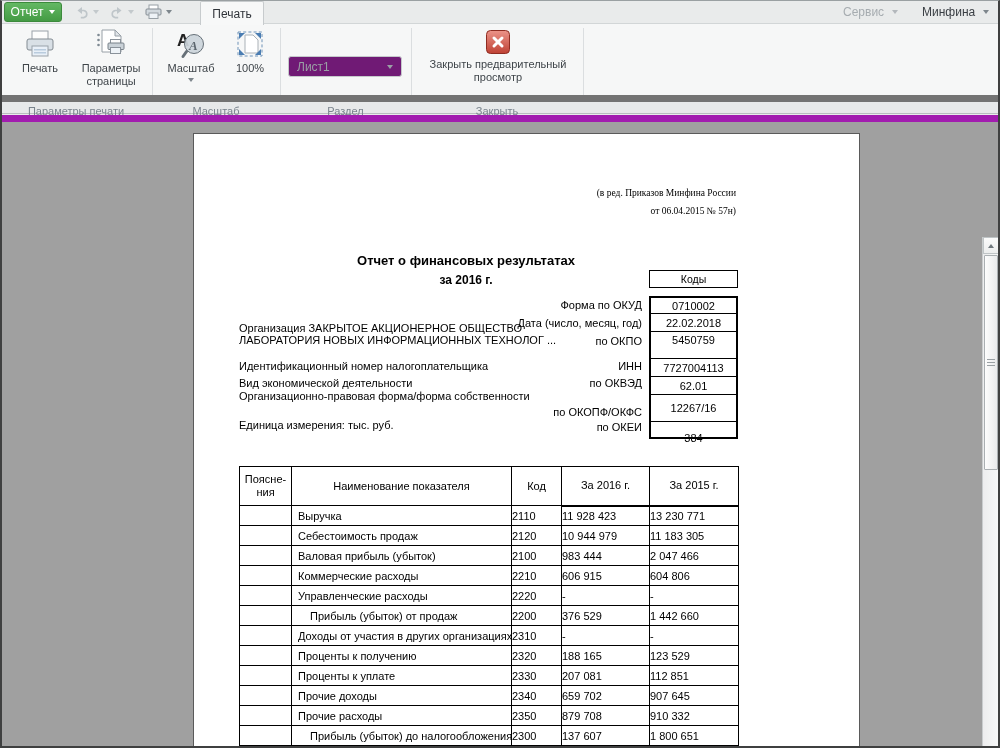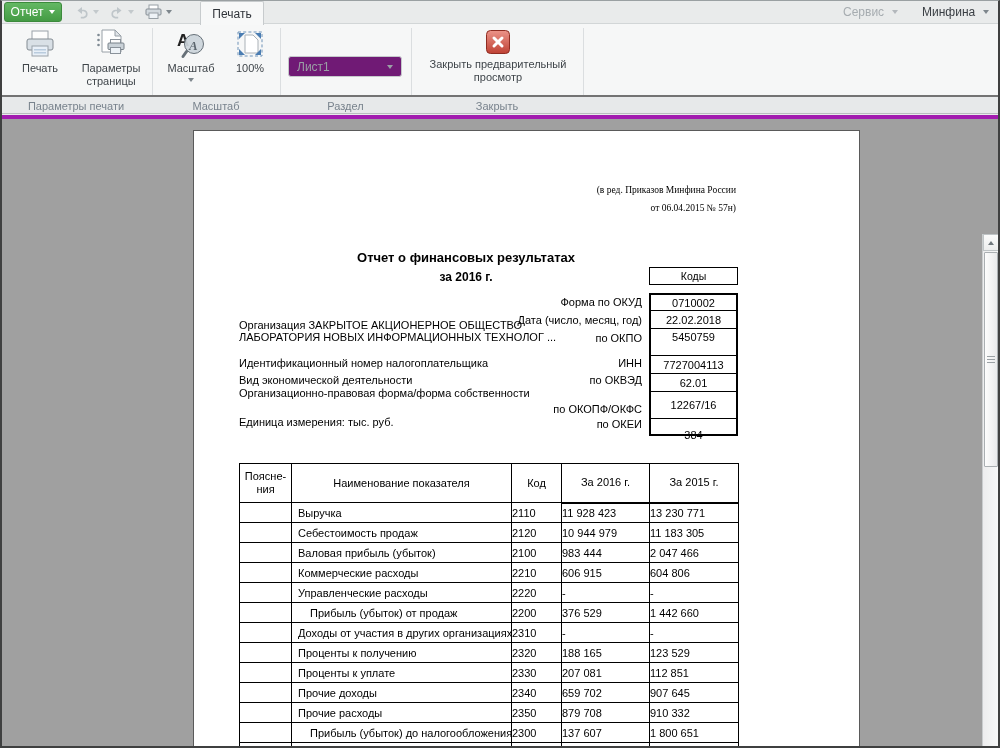--- a/index.html
+++ b/index.html
@@ -23,25 +23,25 @@
   .menu-service { left:843px; color:#a6acb0; }
   .menu-help { left:922px; color:#3a3f44; }
 
   
   .ribbon { position:absolute; left:0; top:24px; width:1000px; height:90px; background:var(--ribbon_bg,#f6f7f7); border-bottom:1px solid #b9bdbf; }
   .rgroup-sep { position:absolute; top:4px; width:1px; height:85px; background:#dbdee0; }
   .rbtn { position:absolute; top:5px; display:flex; flex-direction:column; align-items:center; gap:3px; font-size:11px; color:#3f454a; text-align:center; cursor:default; }
   .rbtn .lbl { line-height:13px; }
   .combo { position:absolute; left:288px; top:12px; width:114px; height:21px; border:1px solid #c5c9cb; border-radius:3px; background:#701a75;
       display:flex; align-items:center; justify-content:space-between; padding:0 8px; font-size:12px; color:#9aa0a5;margin-top:20px; }
-  .grouplabels { position:absolute; left:0; top:71px; width:1000px; height:18px; background:#e7e9ea; border-top:2px solid #737373; }
+  .grouplabels { position:absolute; left:0; top:71px; width:1000px; height:18px; background:#e7e9ea; border-top:7px solid #737373; }
   .glabel { position:absolute; top:0; height:17px; display:flex; align-items:center; justify-content:center; font-size:11px; color:#79838d; }
 
   
-  .preview { position:absolute; left:0; top:115px; width:1000px; height:633px; background:var(--preview_bg,#a0a0a0); overflow:hidden; border-top:4px solid #a21caf; }
+  .preview { position:absolute; left:0; top:115px; width:1000px; height:633px; background:var(--preview_bg,#a0a0a0); overflow:hidden; border-top:7px solid #a21caf; }
   .page { position:absolute; left:193px; top:11px; width:667px; height:760px; background:#fff; border:1px solid #5a5a5a; }
 
   
   .legal-note { position:absolute; top:50px; right:123px; text-align:right; font-family:"Liberation Serif", serif; font-size:9.5px; line-height:18px; color:#000; }
   .legal-note span { display:block; }
   .doc-title { position:absolute; left:0; top:119px; width:544px; text-align:center; font-size:13px; font-weight:bold; color:#000; }
   .doc-period { position:absolute; left:0; top:139px; width:544px; text-align:center; font-size:12px; font-weight:bold; color:#000; }
 
   .codes-header { position:absolute; left:455px; top:136px; width:89px; height:18px; border:1px solid #000; display:flex; align-items:center; justify-content:center; font-size:10.5px; }
   .codes-box { position:absolute; left:455px; top:162px; width:89px; height:143px; border:2px solid #000; background:#fff; }

